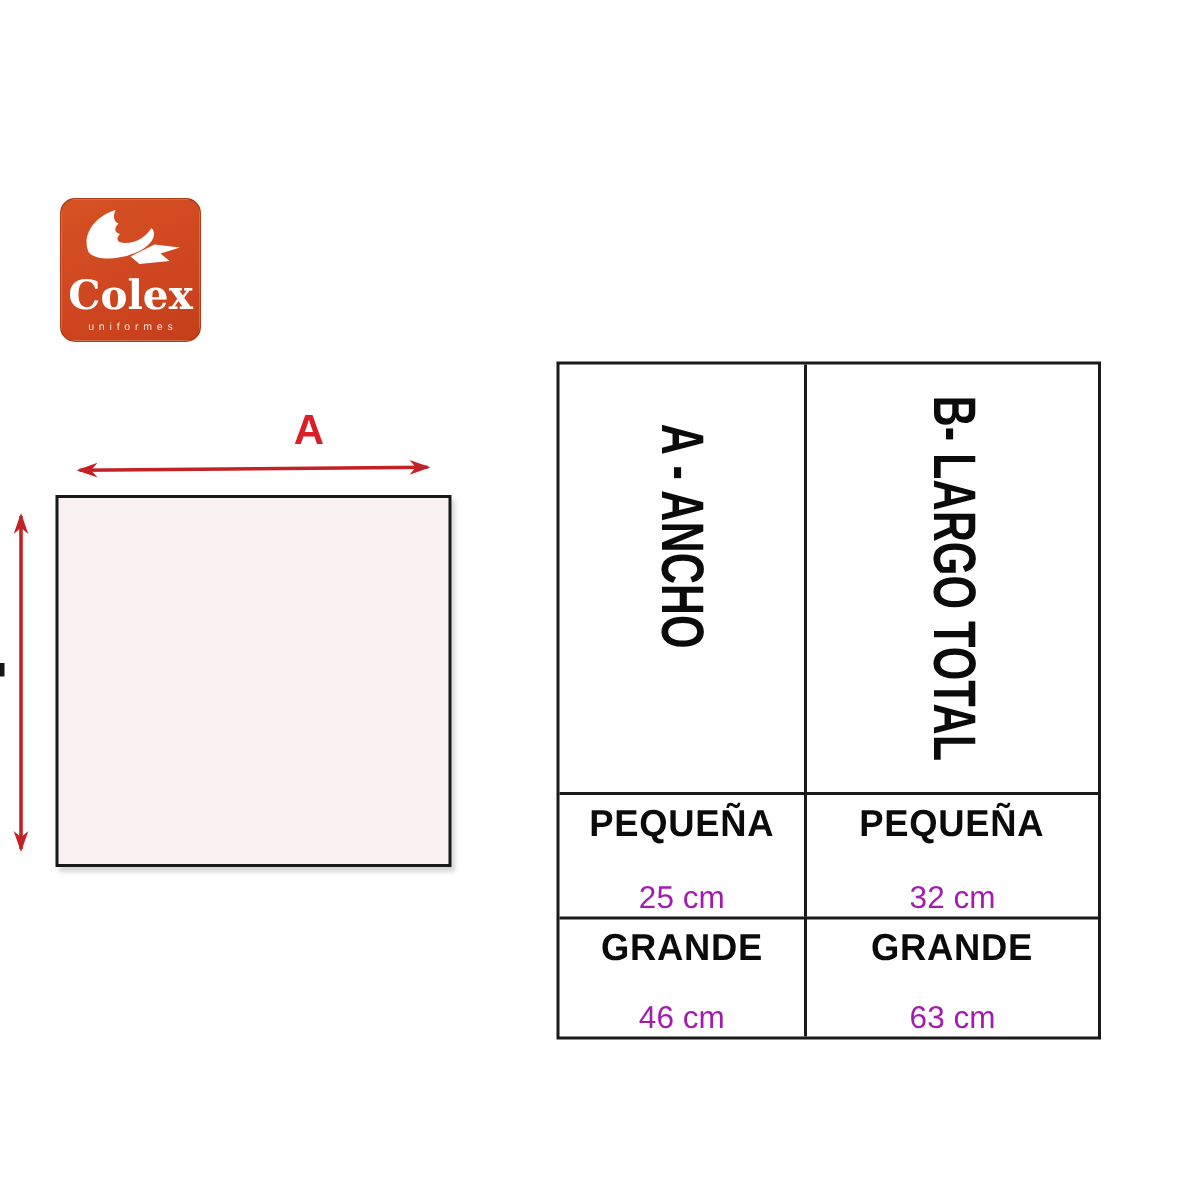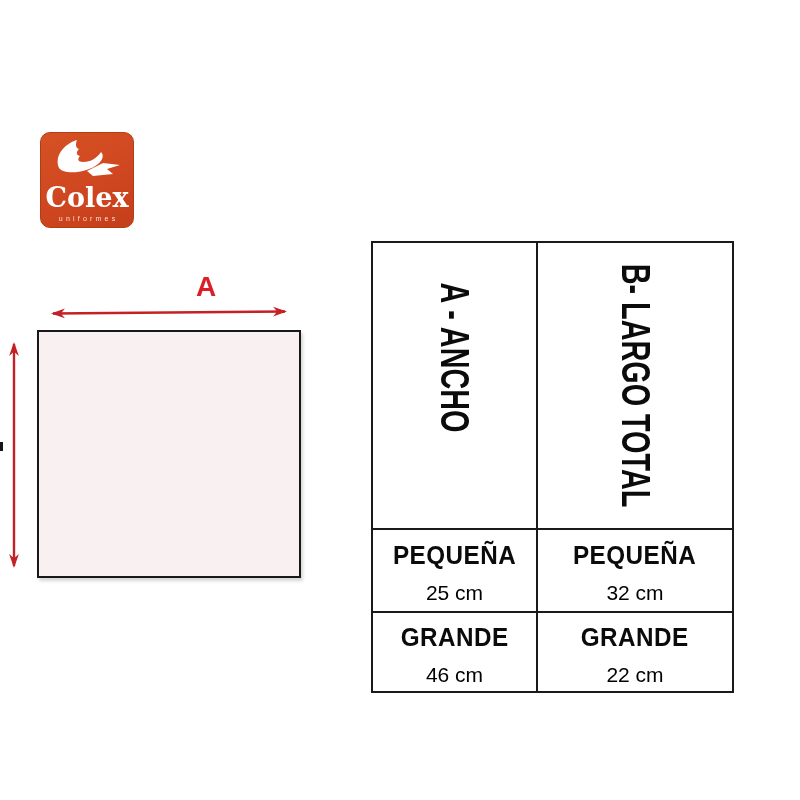--- a/index.html
+++ b/index.html
@@ -28,30 +28,30 @@
   .arrow-layer { position:absolute; left:0; top:0; width:800px; height:800px;
                  pointer-events:none; }
   .label-fragment { position:absolute; left:0; top:442px; width:3px; height:9px;
                     background:#161616; }
 
   
   .size-table { position:absolute; left:371px; top:241px; width:363px; height:452px;
                 display:grid; grid-template-columns:163px 1fr;
                 grid-template-rows:285px 83px 1fr;
                 border:2px solid #1a1a1a; background:#fff; color:#0d0d0d; }
-  .cell { display:flex; flex-direction:column; align-items:center; justify-content:center; }
+  .cell { display:flex; flex-direction:column; align-items:center; justify-content:space-between; }
   .cell.col2 { border-left:2px solid #1a1a1a; }
   .cell.body-row { border-top:2px solid #1a1a1a; }
   .header-cell { justify-content:center; overflow:hidden; }
   .vtext { white-space:nowrap; font-weight:bold; font-size:40px; letter-spacing:0px;
            transform:scaleY(0.72) rotate(90deg); color:#0b0b0b; }
   .vtext.short { margin-bottom:56px; }
   .size-label { margin-top:5px; font-size:25px; font-weight:bold; letter-spacing:0.5px;
                 transform:scaleX(0.97); color:#0b0b0b; }
-  .size-value { margin-top:11px; font-size:21px; font-weight:normal; color:#000000; }
+  .size-value { margin-top:11px; font-size:21px; font-weight:normal; color:#a21caf; }
 </style>
 </head>
 <body>
 
 <div class="canvas">
 
   <div class="logo">
     <svg class="logo-wing" viewBox="0 0 76 48">
       <path fill="#ffffff" d="M9,31 C4,19 14,7 27,3 C25,8 26,11 29,12 C26,15 26,18 30,19 C27,22 28,25 33,25 C41,25 47,21 51,15 C54,18 53,23 48,27 C39,35 15,39 9,31 Z"></path>
       <path fill="#ffffff" d="M37,34 L53,26 L70,28 L57,32 L63,37 L43,39 Z"></path>
@@ -92,17 +92,17 @@
       <span class="size-label">PEQUEÑA</span>
       <span class="size-value">32 cm</span>
     </div>
 
     <div class="cell body-row">
       <span class="size-label">GRANDE</span>
       <span class="size-value">46 cm</span>
     </div>
     <div class="cell body-row col2">
       <span class="size-label">GRANDE</span>
-      <span class="size-value">22 cm</span>
+      <span class="size-value">63 cm</span>
     </div>
   </div>
 
 </div>
 
 </body></html>

